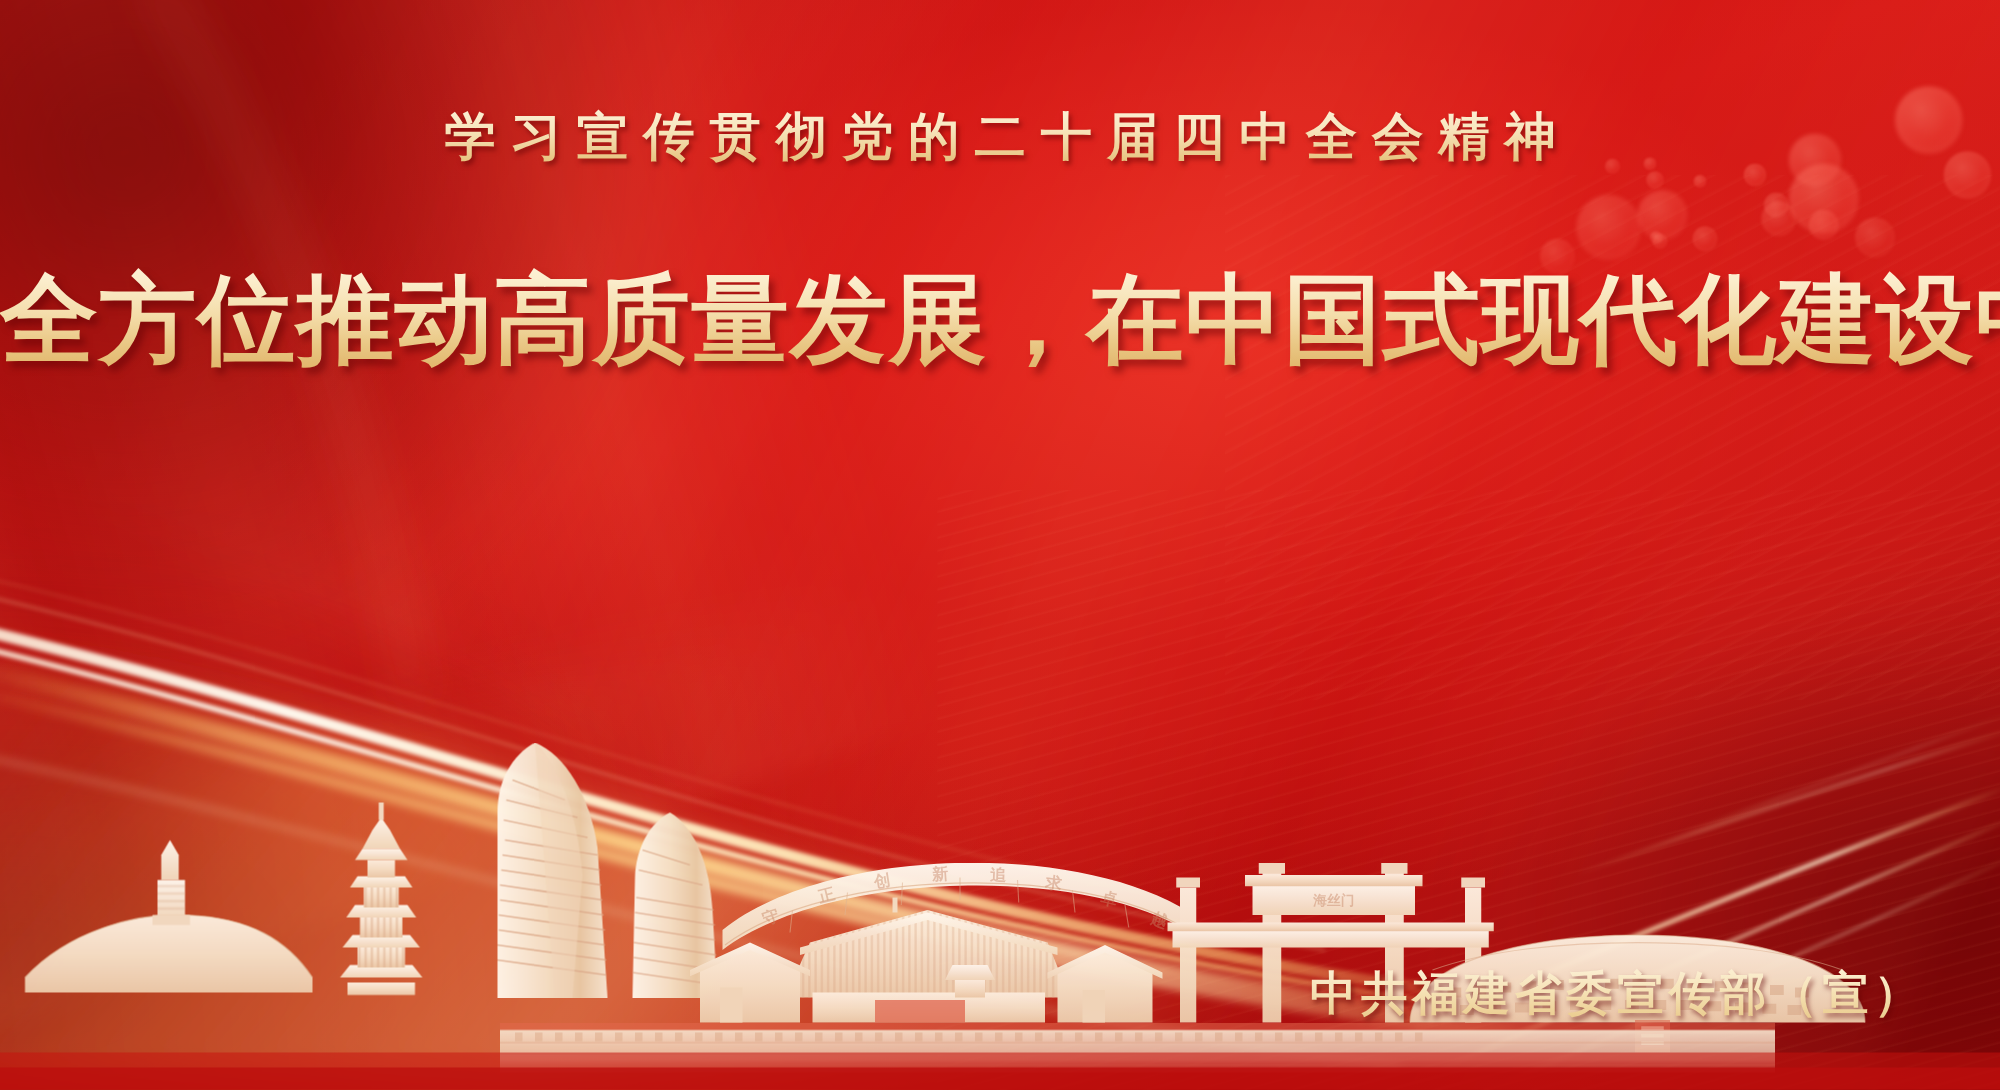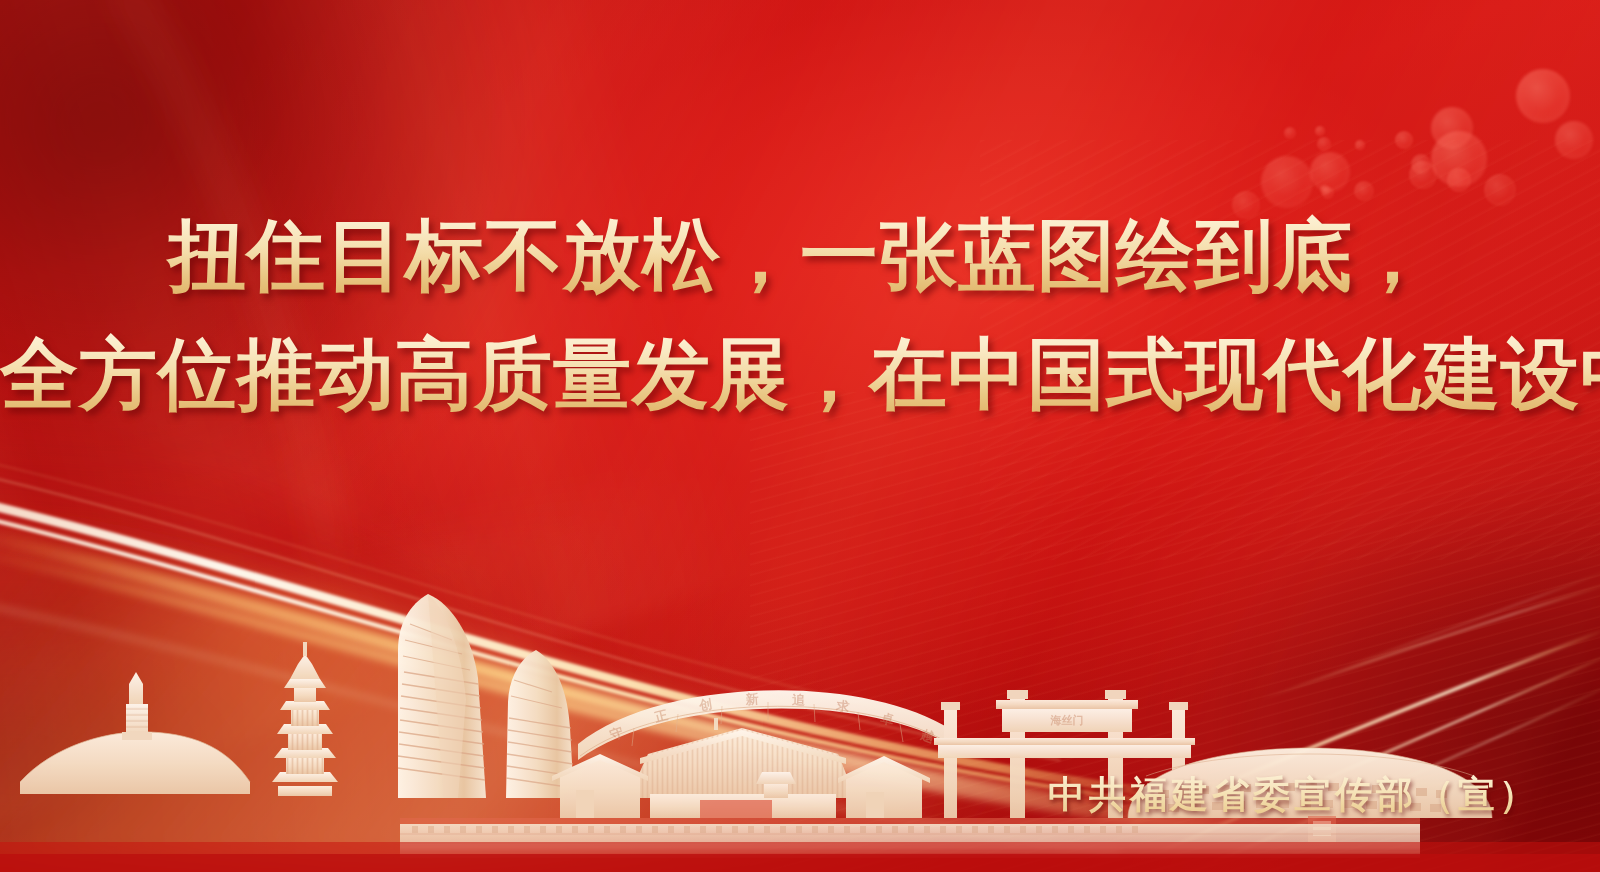--- a/index.html
+++ b/index.html
@@ -543,21 +543,21 @@
               <rect x="1132" y="294" width="6" height="7"></rect>
           </g>
         </g>
 
         <rect x="0" y="310" width="1600" height="30" fill="#c9120f" opacity="0.55"></rect>
         <rect x="0" y="322" width="1600" height="18" fill="#bb0e0e" opacity="0.8"></rect>
       </g>
     </svg>
   </div>
 
+  <div class="headline">学习宣传贯彻党的二十届四中全会精神</div>
 
   <div class="slogan">
-    <div class="slogan-line">扭住目标不放松，一张蓝图绘到底，</div>
     <div class="slogan-line">全方位推动高质量发展，在中国式现代化建设中</div>
   </div>
 
   <div class="signature">中共福建省委宣传部（宣）</div>
 
 </div>
 
 </body></html>

